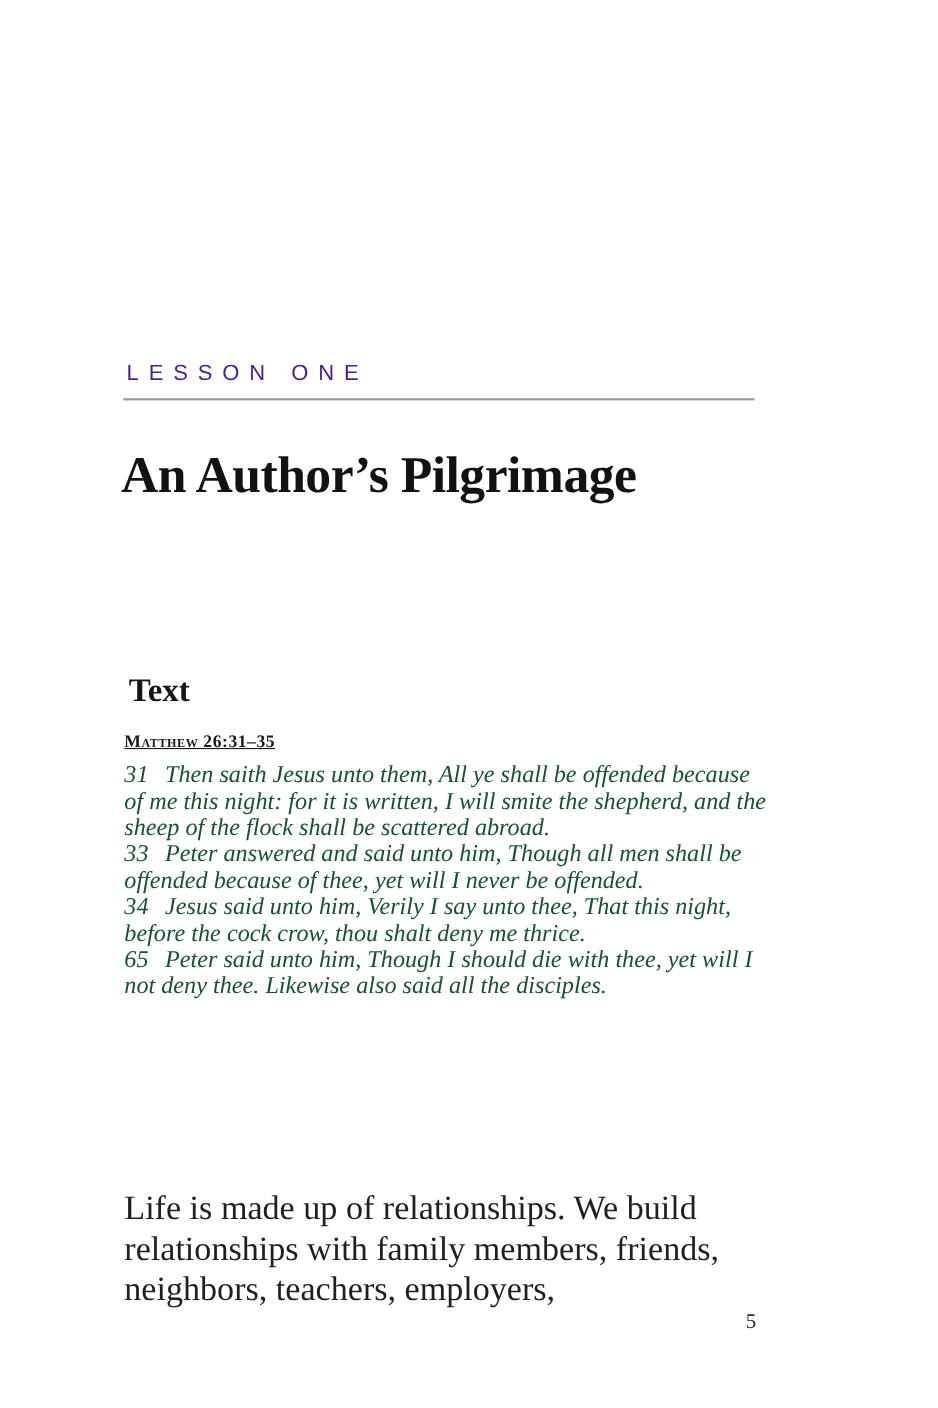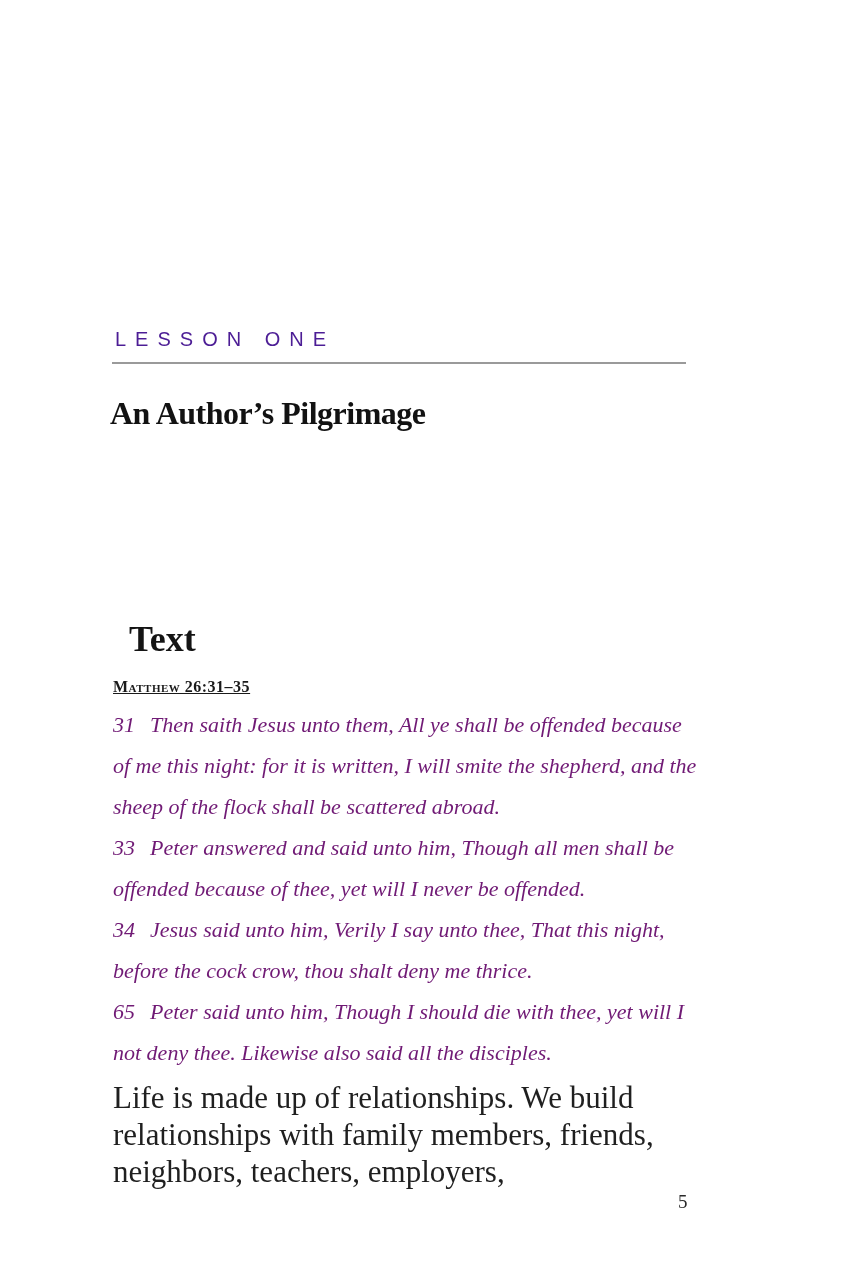--- a/index.html
+++ b/index.html
@@ -34,55 +34,55 @@
     top: 362px;
     width: 574px;
     height: 0;
     border-top: 2px solid #9a9a9a;
   }
   .chapter-title {
     position: absolute;
     left: 110px;
     top: 374px;
     width: 640px;
-    font-size: 32px;
+    font-size: 47px;
     font-weight: 700;
     letter-spacing: -0.5px;
     color: #121212;
     white-space: nowrap;
   }
   .text-section {
     position: absolute;
     left: 113px;
     top: 608px;
     width: 584px;
   }
   .section-heading {
-    margin: 16px;
-    font-size: 36px;
+    margin: 4px;
+    font-size: 30px;
     line-height: 31px;
     font-weight: 700;
     color: #141414;
   }
   .scripture-reference {
     margin-top: 20px;
     font-size: 16px;
     line-height: 24px;
     font-weight: 600;
     font-variant: small-caps;
     letter-spacing: 0.5px;
     color: #1a1a1a;
     text-decoration: underline;
   }
   .verses {
     margin-top: 5px;
     font-style: italic;
     font-size: 22px;
-    line-height: 41px;
-    color: #701a75;
+    line-height: 24px;
+    color: #14532d;
   }
   .verse {
     margin: 0;
   }
   .verse-num {
     display: inline-block;
     margin-right: 15px;
     font-style: italic;
   }
   .intro-section {

